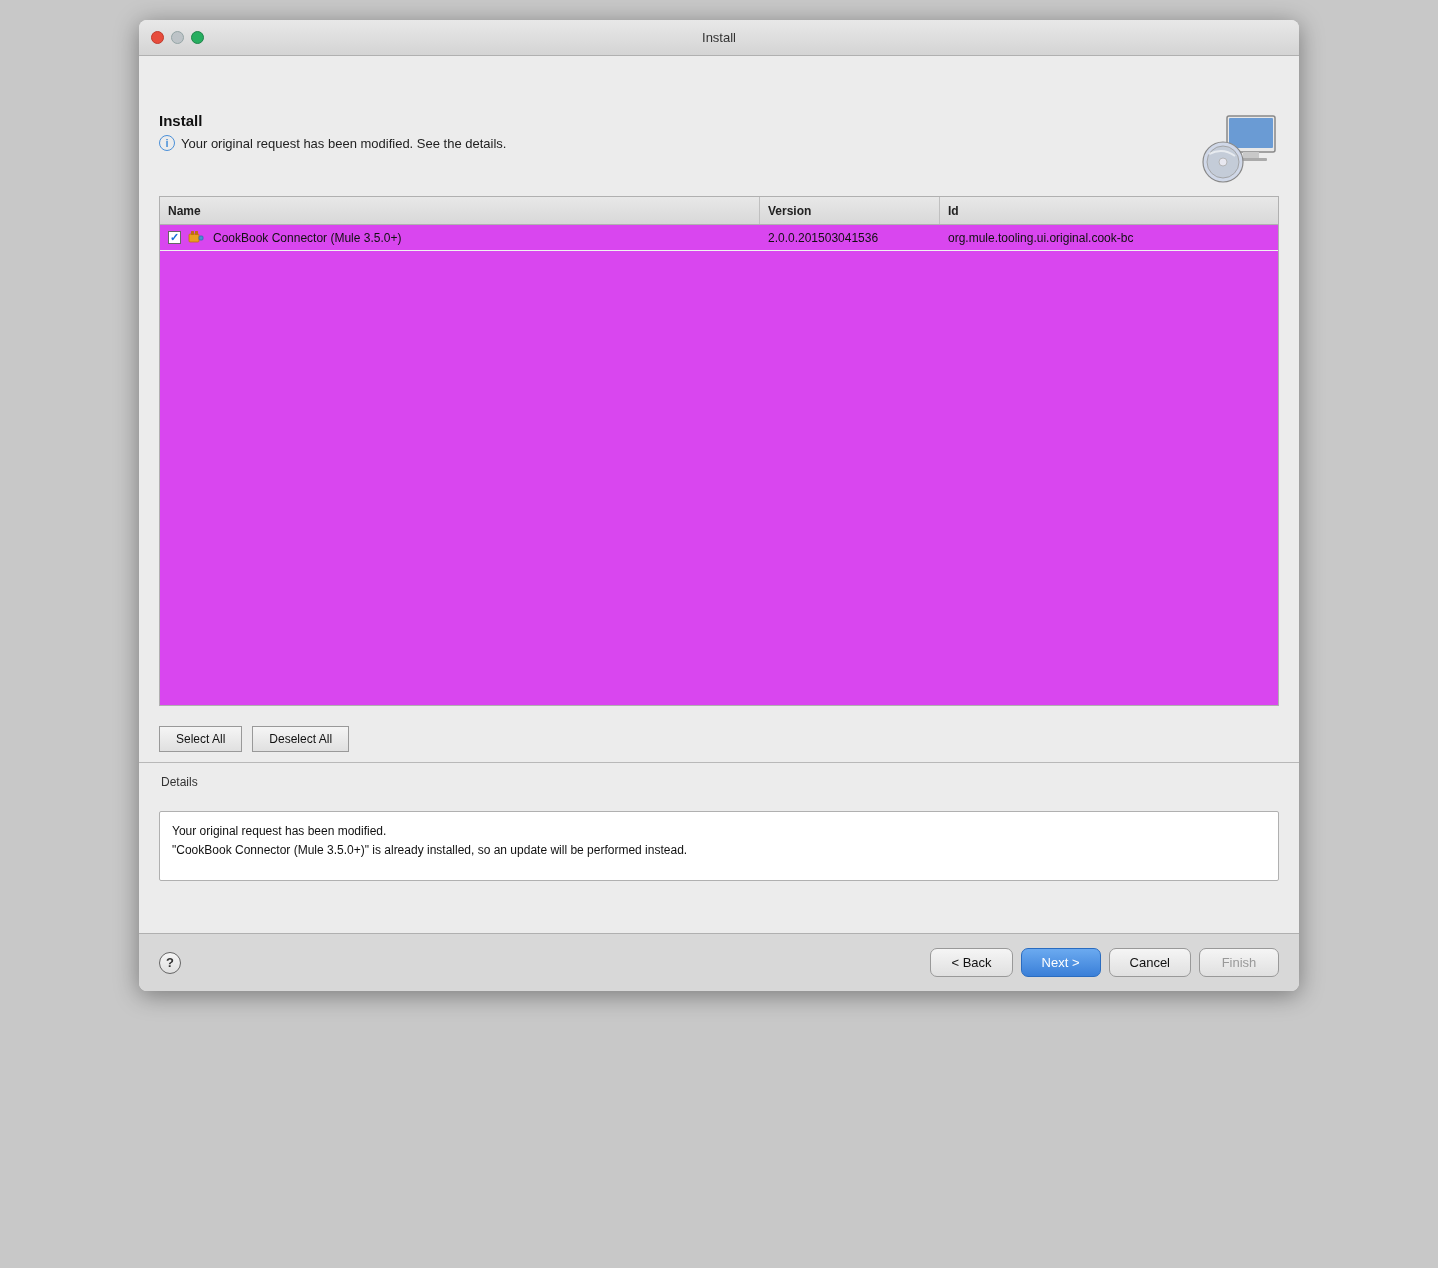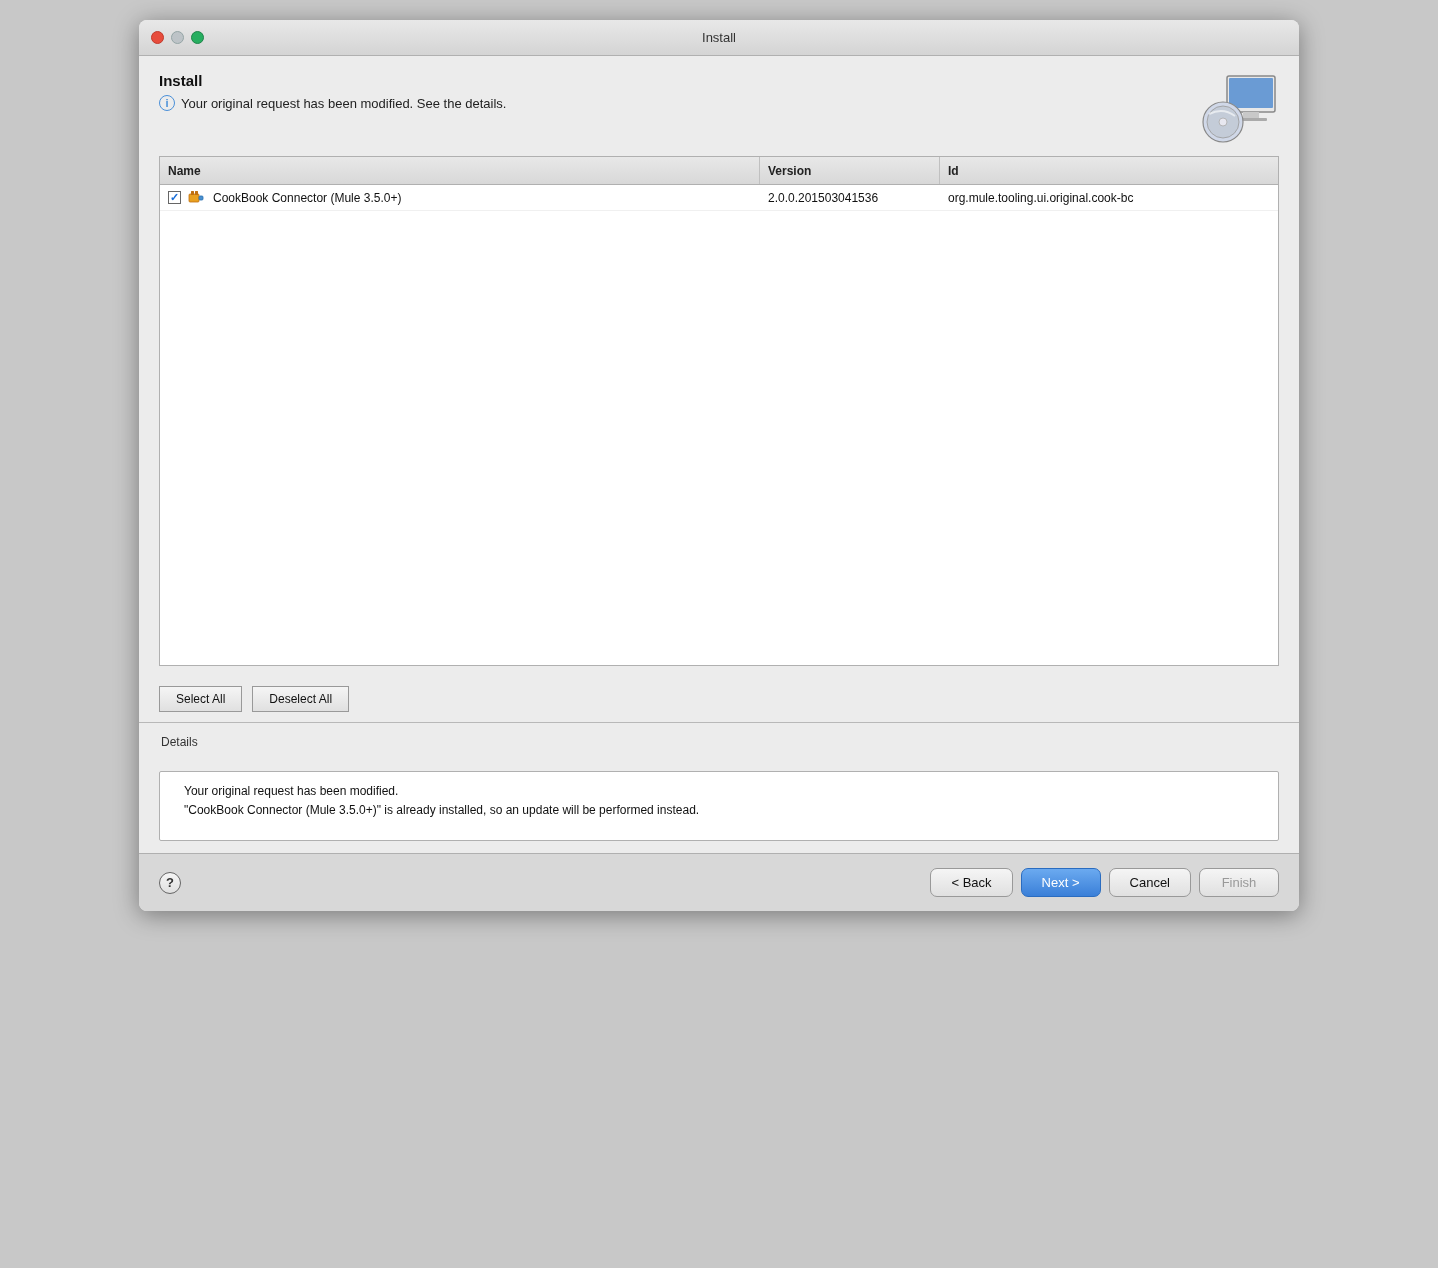--- a/index.html
+++ b/index.html
@@ -16,20 +16,21 @@
     }
 
     .window {
       width: 1160px;
       background: #ececec;
       border-radius: 8px;
       box-shadow: 0 4px 24px rgba(0,0,0,0.4);
       overflow: hidden;
       display: flex;
       flex-direction: column;
+      gap: 40px;
     }
 
     
     .titlebar {
       background: linear-gradient(to bottom, #e8e8e8, #d4d4d4);
       height: 36px;
       display: flex;
       align-items: center;
       padding: 0 12px;
       border-bottom: 1px solid #b0b0b0;
@@ -117,21 +118,21 @@
     
     .install-icon-container {
       position: relative;
       width: 80px;
       height: 72px;
     }
 
     
     .table-container {
       border: 1px solid #b0b0b0;
-      background: #ffffff;
+      background: #d946ef;
       flex: 1;
       overflow: auto;
       margin-bottom: 10px;
       text-align: center;
     }
 
     .table-header {
       display: grid;
       grid-template-columns: 600px 180px 1fr;
       background: linear-gradient(to bottom, #e8e8e8, #d8d8d8);
@@ -240,21 +241,21 @@
       font-size: 12px;
       color: #333;
       font-weight: 500;
       margin-bottom: 22px;
       padding-left: 2px;
     }
 
     .details-box {
       border: 1px solid #b0b0b0;
       background: #fff;
-      padding: 10px 24px;
+      padding: 10px 12px;
       font-size: 12px;
       color: #111;
       line-height: 1.6;
       min-height: 70px;
       border-radius: 2px;
     }
 
     
     .bottom-bar {
       background: #d8d8d8;

